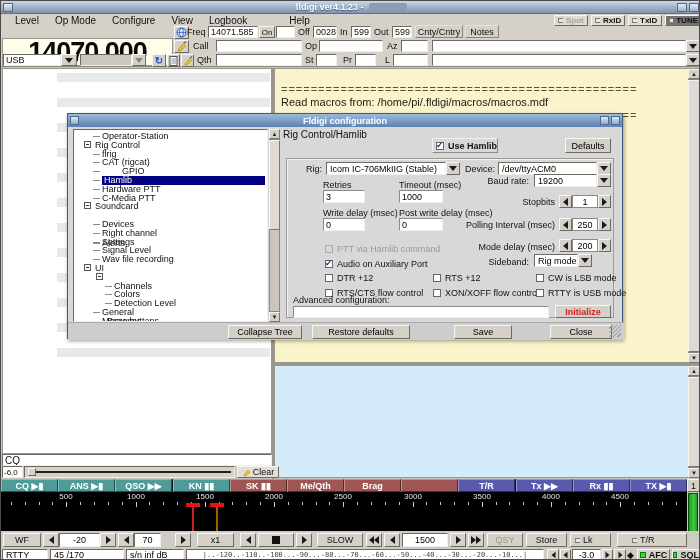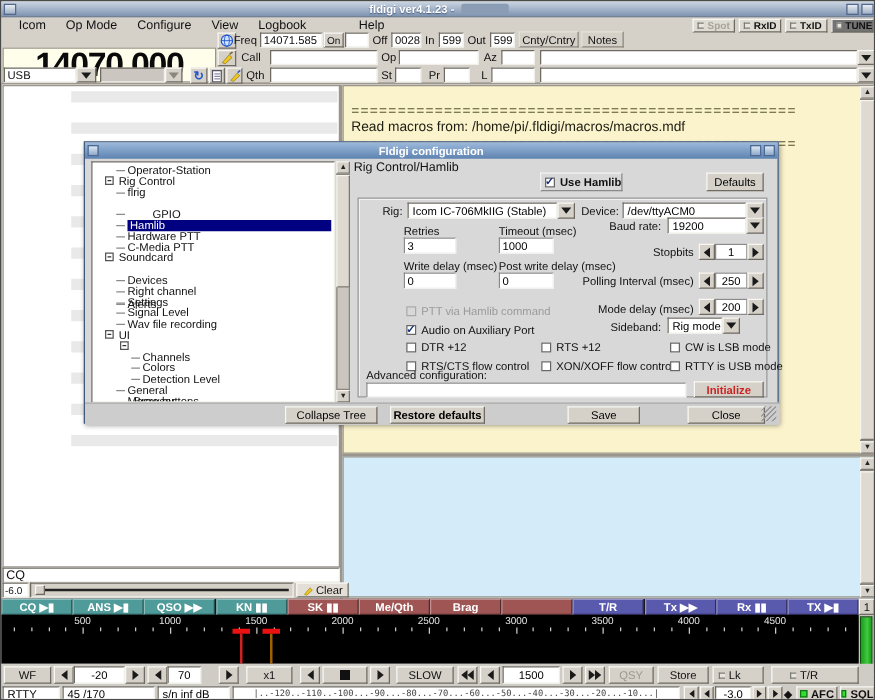--- a/index.html
+++ b/index.html
@@ -91,21 +91,21 @@
   <div id="titlebar">
     <span class="tb-btn" style="left:2px;"></span>
     <span id="title-text">fldigi ver4.1.23 -</span>
     <span id="title-redacted"></span>
     <span class="tb-btn" style="right:14px;"></span>
     <span class="tb-btn" style="right:2px;"></span>
   </div>
 
   <div id="header">
     <div id="menubar" style="position:absolute;left:6px;top:0;height:12px;display:flex;align-items:center;">
-        <span class="menu-item">Icom</span>
+        <span class="menu-item">Level</span>
         <span class="menu-item">Op Mode</span>
         <span class="menu-item">Configure</span>
         <span class="menu-item">View</span>
         <span class="menu-item">Logbook</span>
         <span class="menu-item" style="margin-left: 26px;">Help</span>
       </div>
     <div id="idbar" style="position:absolute;right:2px;top:1px;height:11px;display:flex;gap:3px;">
         <span class="btn" style="position: relative; width: 34px; height: 11px; background: rgb(222, 219, 211); justify-content: flex-start; padding-left: 3px; color: rgb(168, 164, 156);">
           <span class="litebox"></span>
           <span style="font-size: 8px; font-weight: bold;">Spot</span>
@@ -436,20 +436,24 @@
           <span style="position: absolute; left: 28px; top: 0px;">Operator-Station</span>
         </div>
         <div class="titem" style="left: 0px; top: 11px; width: 100%;">
           <span class="tbox" style="left: 10px;"></span>
           <span style="position: absolute; left: 21px; top: 0px;">Rig Control</span>
         </div>
         <div class="titem" style="left: 0px; top: 20px; width: 100%;">
           <span class="dash" style="left: 19px;"></span>
           <span style="position: absolute; left: 28px; top: 0px;">flrig</span>
         </div>
+        <div class="titem" style="left: 0px; top: 28px; width: 100%;">
+          <span class="dash" style="left: 19px;"></span>
+          <span style="position: absolute; left: 28px; top: 0px;">CAT (rigcat)</span>
+        </div>
         <div class="titem" style="left: 0px; top: 37px; width: 100%;">
           <span class="dash" style="left: 19px;"></span>
           <span style="position: absolute; left: 28px; top: 0px; padding-left: 20px;">GPIO</span>
         </div>
         <div class="titem" style="left: 0px; top: 46px; width: 100%;">
           <span class="dash" style="left: 19px;"></span>
           <span class="tsel" style="position: absolute; left: 28px; top: 0px; right: 2px;">Hamlib</span>
         </div>
         <div class="titem" style="left: 0px; top: 55px; width: 100%;">
           <span class="dash" style="left: 19px;"></span>
@@ -640,20 +644,20 @@
           </span>
         </div>
 
       <span class="dlbl" style="left:6px;top:135px;">Advanced configuration:</span>
       <span class="dfield" style="left:6px;top:147px;width:256px;height:12px;"></span>
       <span class="dbtn" style="left:268px;top:146px;width:56px;height:13px;color:#cc2222;font-weight:bold;">Initialize</span>
     </div>
 
     <div id="dlg-footer">
         <span class="dbtn" style="left: 160px; width: 74px;">Collapse Tree</span>
-        <span class="dbtn" style="left: 244px; width: 76px; font-weight: bold;">Restore defaults</span>
+        <span class="dbtn" style="left: 244px; width: 98px;">Restore defaults</span>
         <span class="dbtn" style="left: 386px; width: 58px;">Save</span>
         <span class="dbtn" style="left: 482px; width: 62px;">Close</span>
       </div>
     <div id="resize-grip"></div>
   </div>
 
 </div>
 
 </body></html>

